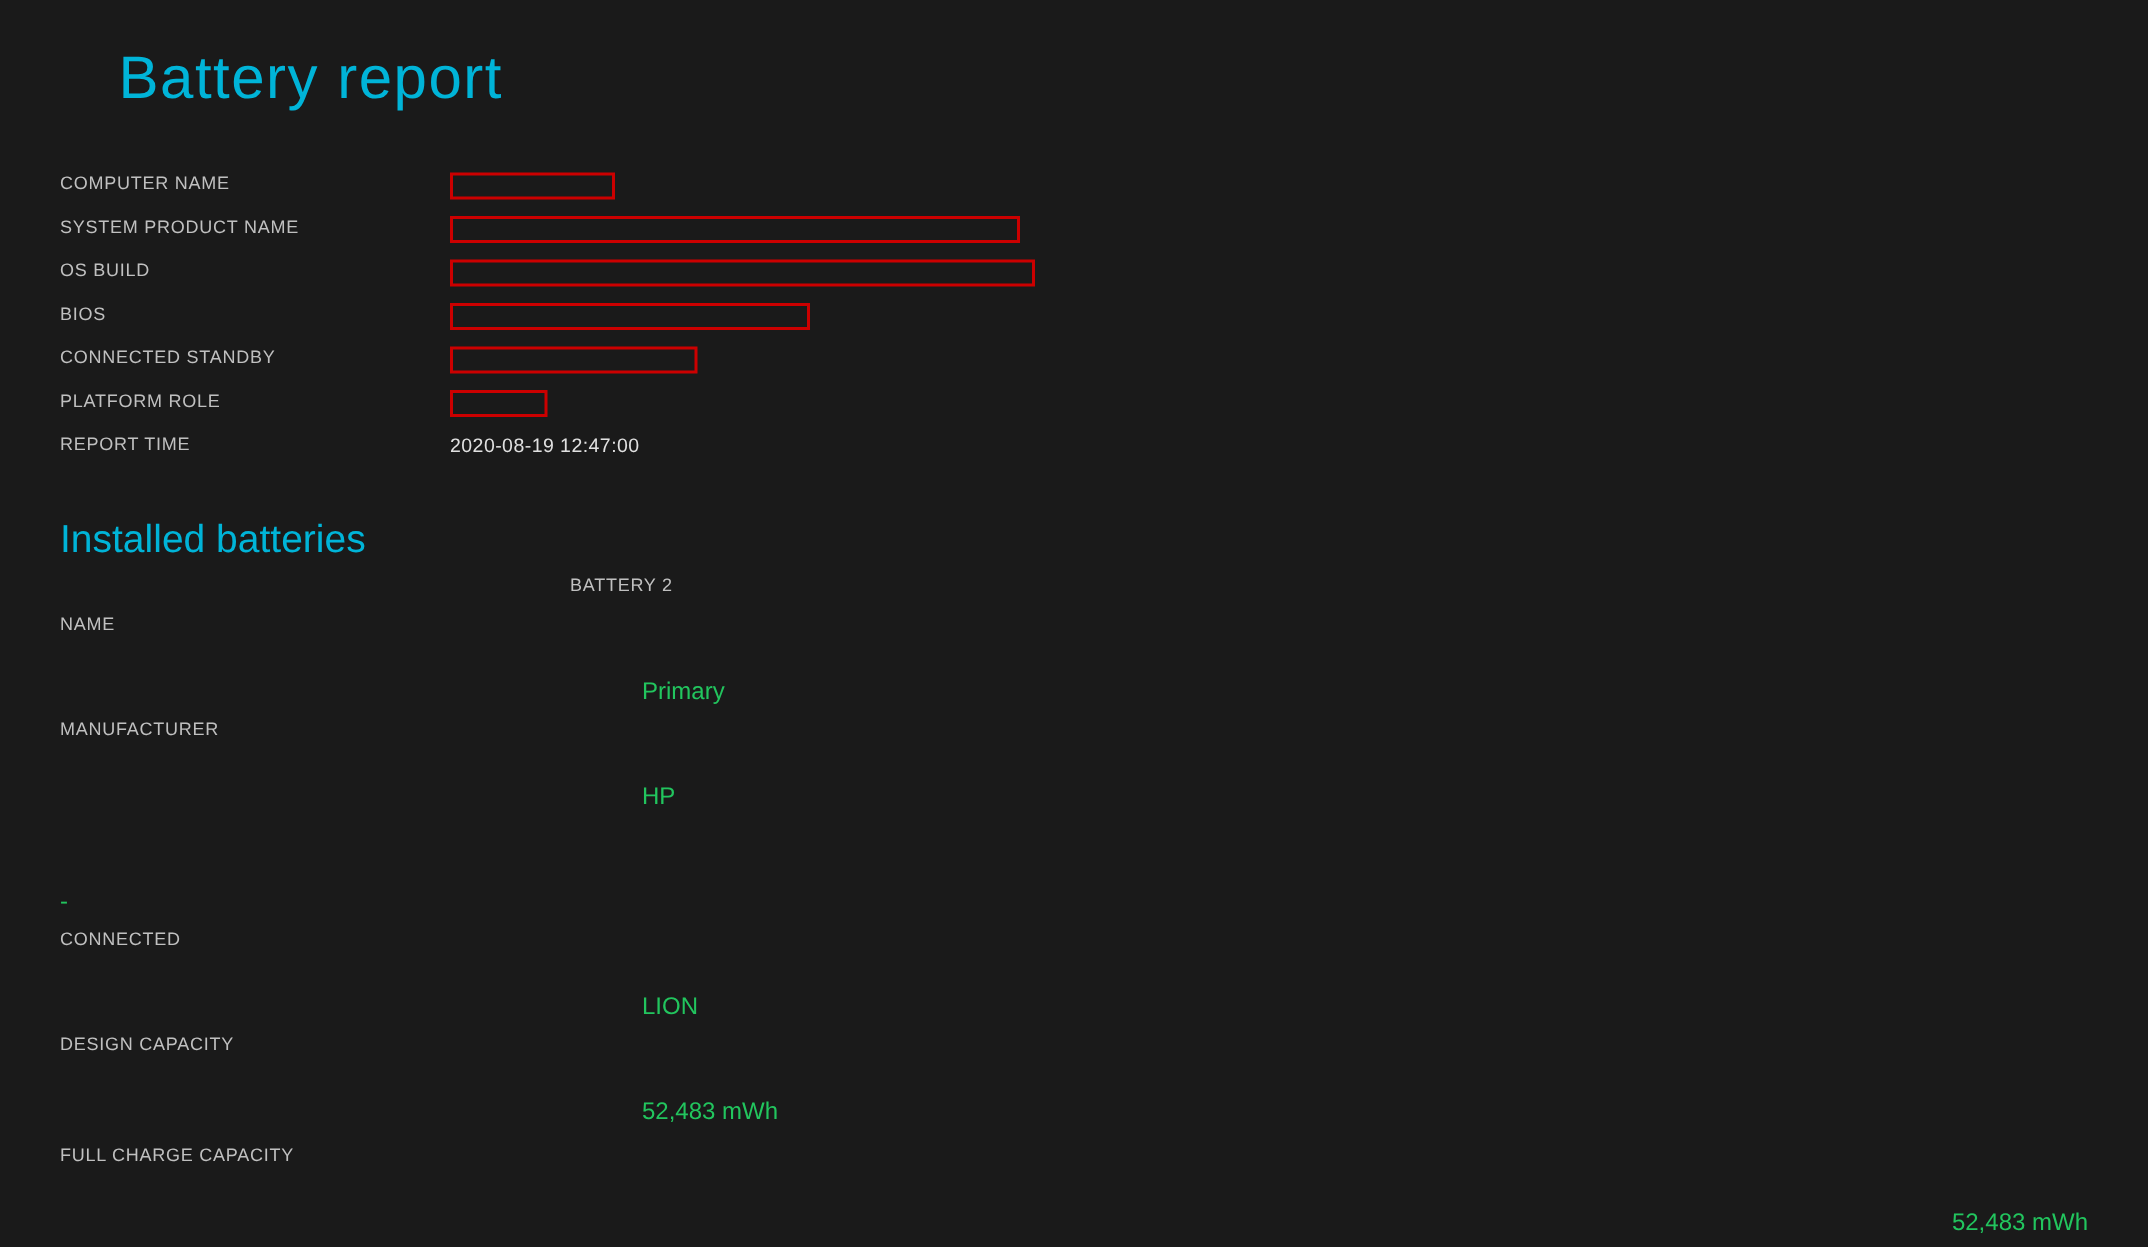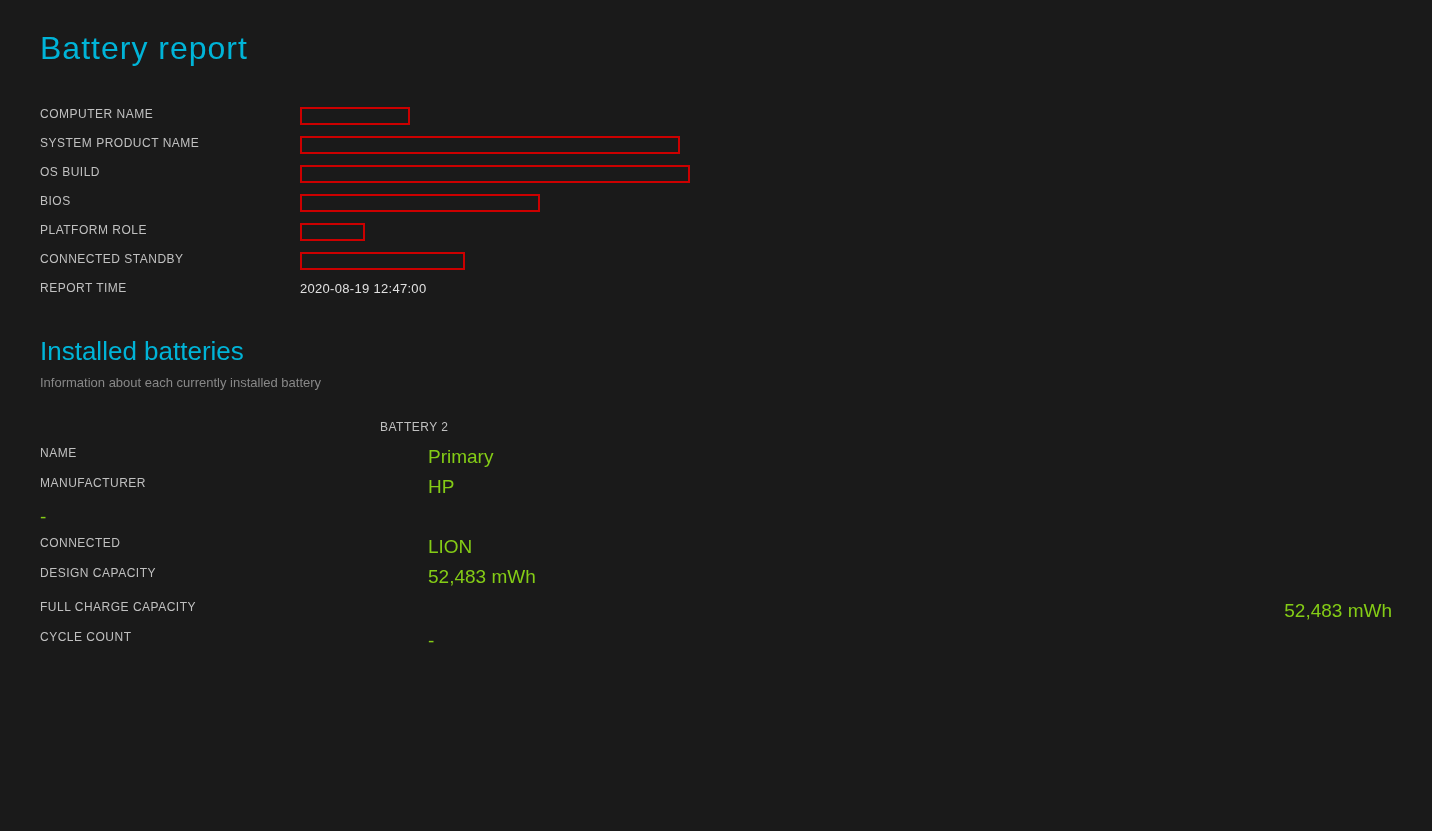--- a/index.html
+++ b/index.html
@@ -13,24 +13,25 @@
       color: #c8c8c8;
       font-family: 'Segoe UI', Arial, sans-serif;
       font-size: 13px;
       width: 1432px;
       min-height: 831px;
       padding: 30px 40px;
     }
 
     .page-title {
       color: #00b4d8;
-      font-size: 32px;
+      font-size: 40px;
       font-weight: 300;
       margin-bottom: 40px;
       letter-spacing: 1px;
+      margin-left: 39px;
     }
 
     .info-table {
       margin-bottom: 10px;
     }
 
     .info-row {
       display: flex;
       align-items: flex-start;
       margin-bottom: 8px;
@@ -108,22 +109,23 @@
 
     .battery-row-label {
       width: 340px;
       font-size: 12px;
       color: #c0c0c0;
       letter-spacing: 0.5px;
       flex-shrink: 0;
     }
 
     .battery-row-value {
-      color: #84cc16;
-      font-size: 19px;
+      color: #22c55e;
+      font-size: 16px;
+      margin-top: 44px;
     }
 
     .report-time-value {
       font-size: 13px;
       color: #e0e0e0;
       letter-spacing: 0.3px;
     }
   </style>
 </head>
 <body>
@@ -154,43 +156,42 @@
   </div>
 
   <div class="info-row">
     <span class="info-label">BIOS</span>
     <span class="info-value">
       <span class="redacted-bar redacted-md"></span>
     </span>
   </div>
 
   <div class="info-row">
+    <span class="info-label">CONNECTED STANDBY</span>
+    <span class="info-value">
+      <span class="redacted-bar redacted-conn"></span>
+    </span>
+  </div>
+
+  <div class="info-row">
     <span class="info-label">PLATFORM ROLE</span>
     <span class="info-value">
       <span class="redacted-bar redacted-xs"></span>
-    </span>
-  </div>
-
-  <div class="info-row">
-    <span class="info-label">CONNECTED STANDBY</span>
-    <span class="info-value">
-      <span class="redacted-bar redacted-conn"></span>
     </span>
   </div>
 
   <div class="info-row">
     <span class="info-label">REPORT TIME</span>
     <span class="report-time-value">2020-08-19   12:47:00</span>
   </div>
 
 </div>
 
 <div class="section-divider">
   <h2 class="section-title">Installed batteries</h2>
-  <p class="section-subtitle">Information about each currently installed battery</p>
 
   <div class="battery-table">
 
     <div class="battery-header-row">
       <div class="battery-label-col"></div>
       <div class="battery-col-header">BATTERY 2</div>
     </div>
 
     <div class="battery-data-row">
       <span class="battery-row-label">NAME</span>

